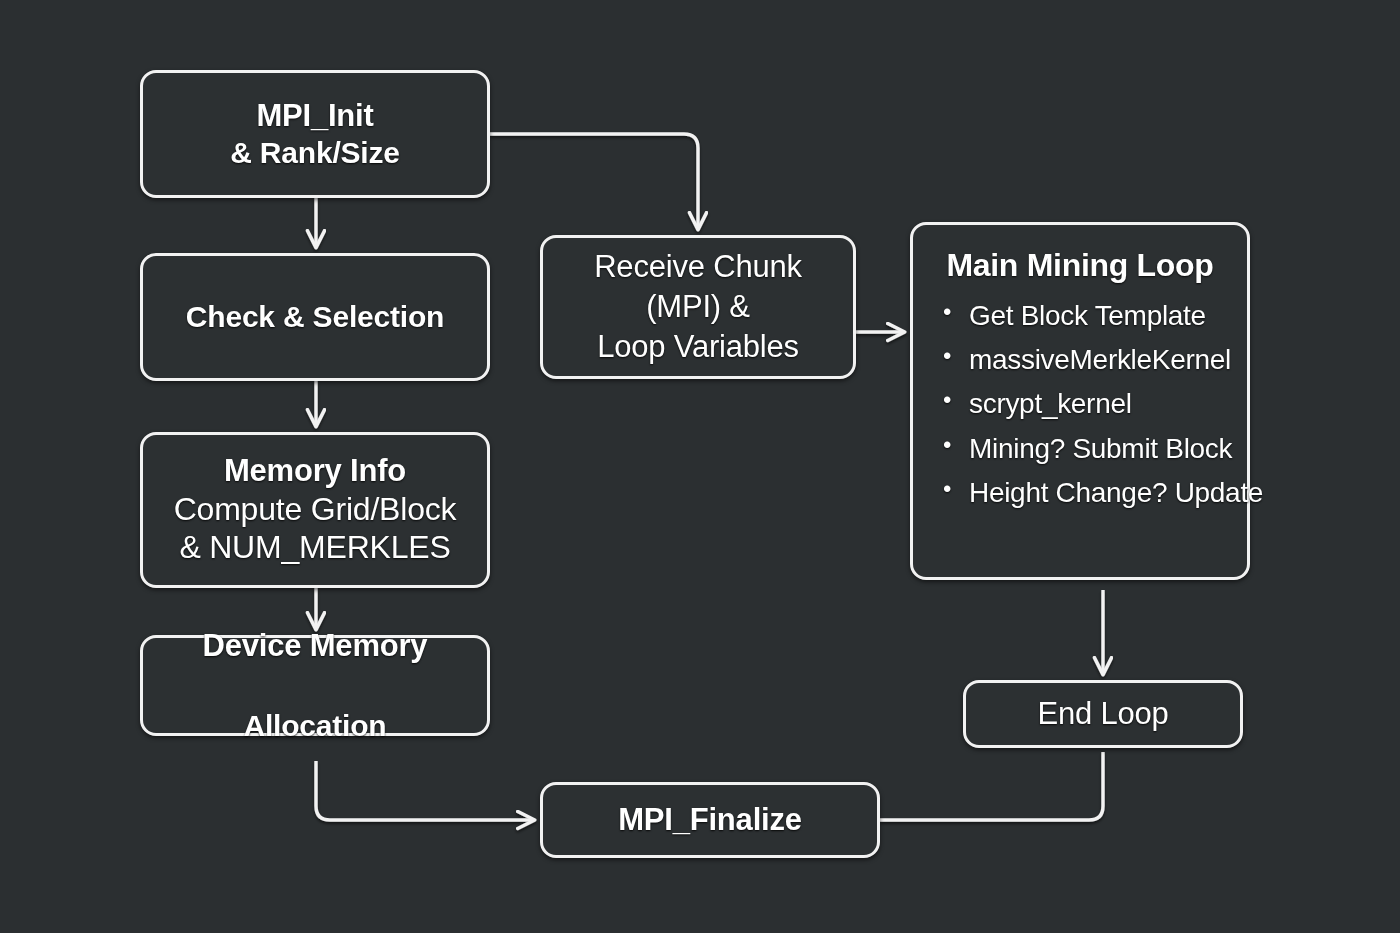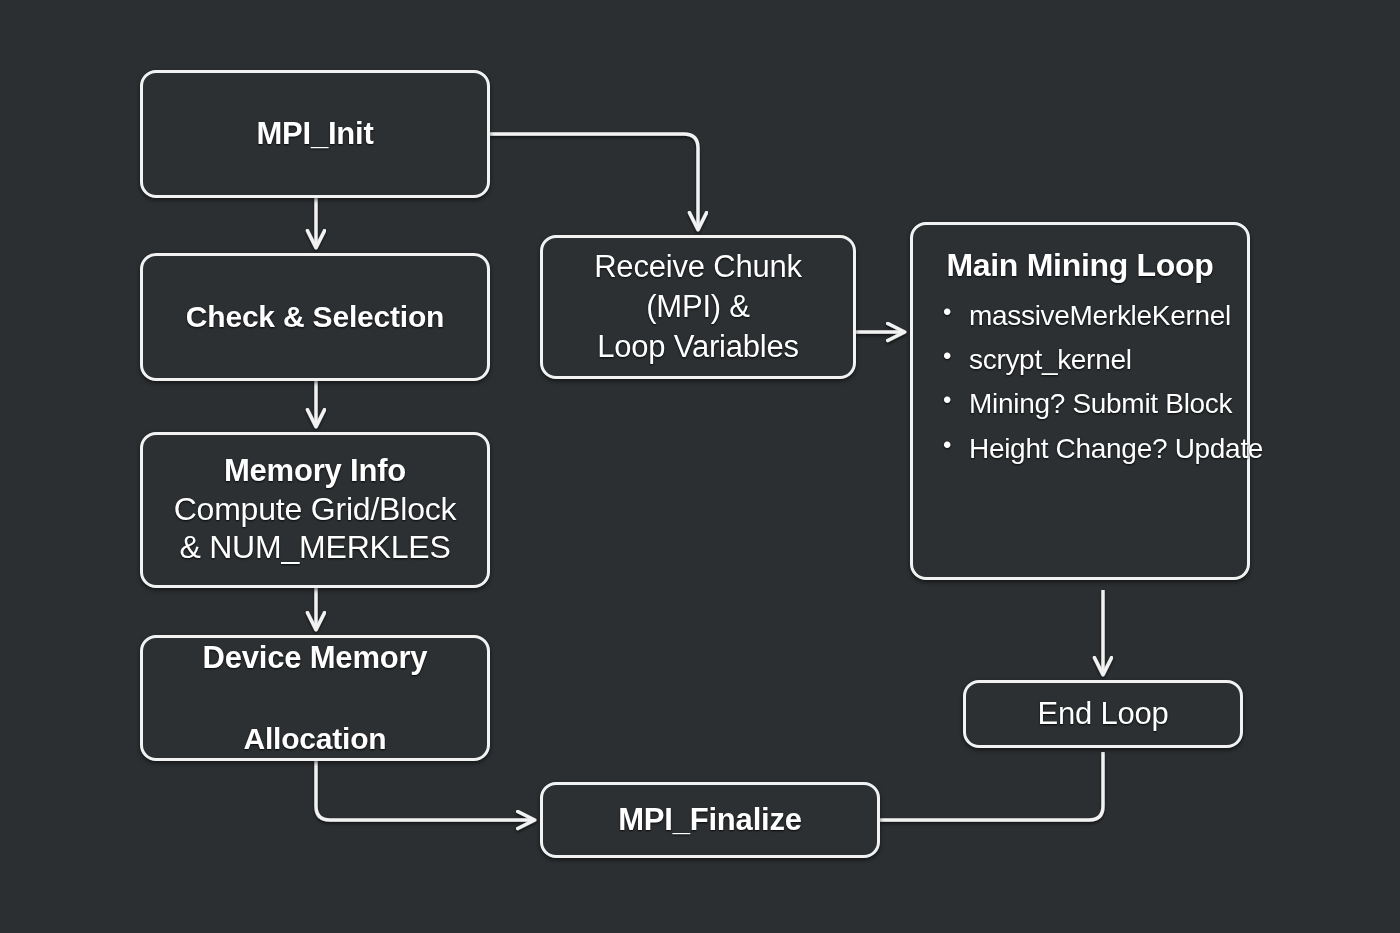--- a/index.html
+++ b/index.html
@@ -64,21 +64,21 @@
     font-size: 31px;
     line-height: 1.3;
     letter-spacing: -0.2px;
     white-space: nowrap;
   }
 
   
   #n-mpi-init      { left:140px; top:70px;  width:350px; height:128px; }
   #n-gpu-device    { left:140px; top:253px; width:350px; height:128px; }
   #n-memory-info   { left:140px; top:432px; width:350px; height:156px; }
-  #n-device-alloc  { left:140px; top:635px; width:350px; height:126px;gap:44px; }
+  #n-device-alloc  { left:140px; top:635px; width:350px; height:101px;gap:44px; }
   #n-recv-chunk    { left:540px; top:235px; width:316px; height:144px; }
   #n-mining-loop   { left:910px; top:216px; width:340px; height:358px;
                      justify-content:flex-start; align-items:flex-start; padding:22px 0 0 0;margin-top:6px; }
   #n-end-loop      { left:963px; top:680px; width:280px; height:68px; }
   #n-mpi-finalize  { left:540px; top:782px; width:340px; height:76px; }
 
   .loop-title {
     width: 100%;
     text-align: center;
     font-weight: bold;
@@ -140,20 +140,21 @@
       <path d="M 1103,590 L 1103,672" marker-end="url(#arrowhead)"></path>
 
       <path d="M 316,761 L 316,806 Q 316,820 330,820 L 532,820" marker-end="url(#arrowhead)"></path>
 
       <path d="M 1103,752 L 1103,806 Q 1103,820 1089,820 L 880,820"></path>
     </g>
   </svg>
 
   <div class="node" id="n-mpi-init">
     <div class="ttl">MPI_Init</div>
+    <div class="sub">&amp; Rank/Size</div>
   </div>
 
   <div class="node" id="n-gpu-device">
     <div class="sub">Check &amp; Selection</div>
   </div>
 
   <div class="node" id="n-memory-info">
     <div class="ttl">Memory Info</div>
     <div class="sub-light">Compute Grid/Block</div>
     <div class="sub-light">&amp; NUM_MERKLES</div>
@@ -166,20 +167,21 @@
 
   <div class="node" id="n-recv-chunk">
     <div class="plain">Receive Chunk</div>
     <div class="plain">(MPI) &amp;</div>
     <div class="plain">Loop Variables</div>
   </div>
 
   <div class="node" id="n-mining-loop">
     <div class="loop-title">Main Mining Loop</div>
     <ul class="loop-list">
+      <li>Get Block Template</li>
       <li>massiveMerkleKernel</li>
       <li>scrypt_kernel</li>
       <li>Mining? Submit Block</li>
       <li>Height Change? Update</li>
     </ul>
   </div>
 
   <div class="node" id="n-end-loop">
     <div class="plain">End Loop</div>
   </div>

